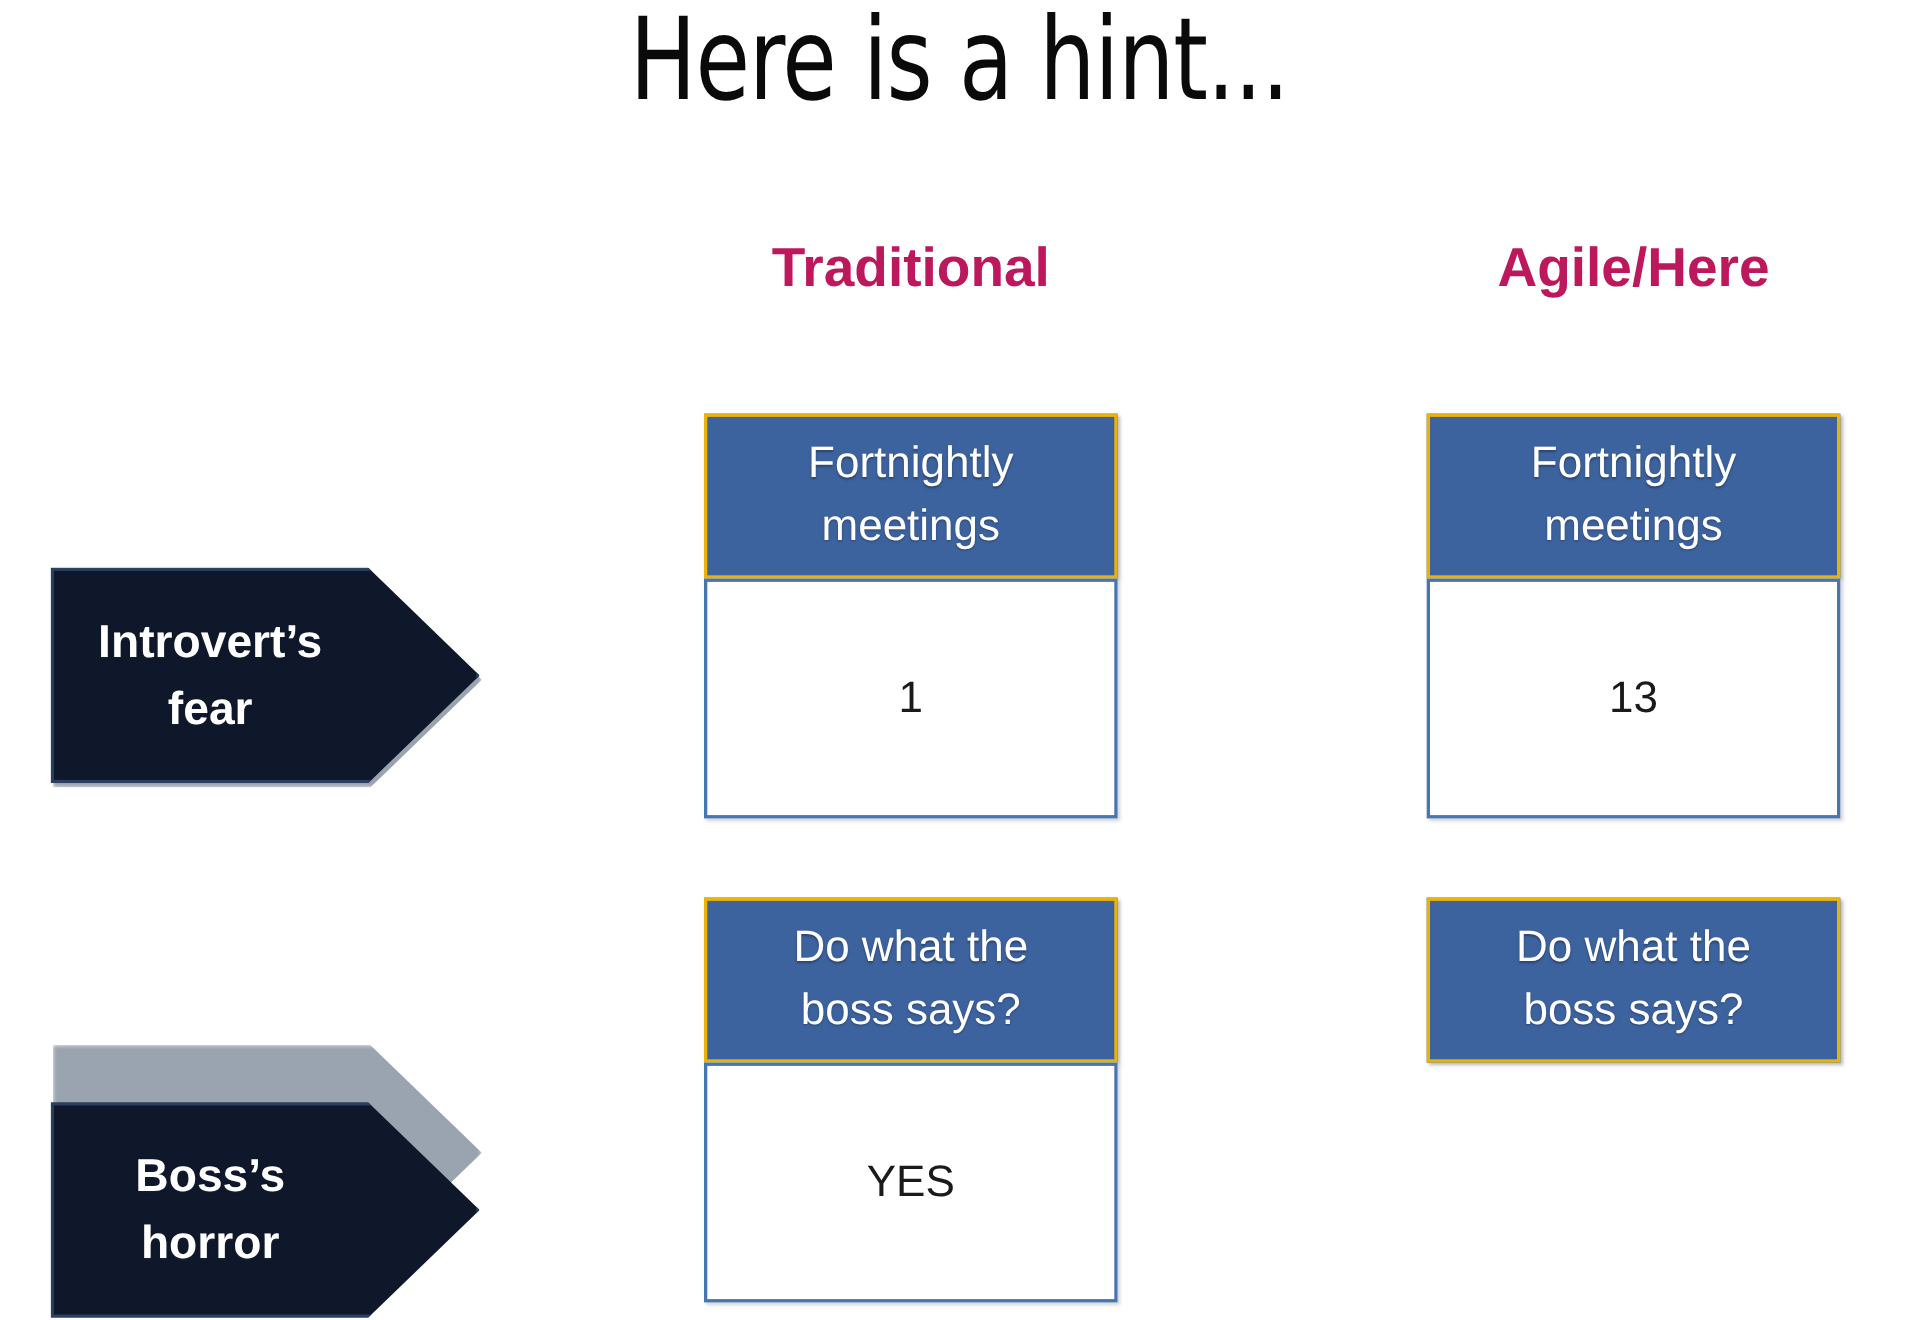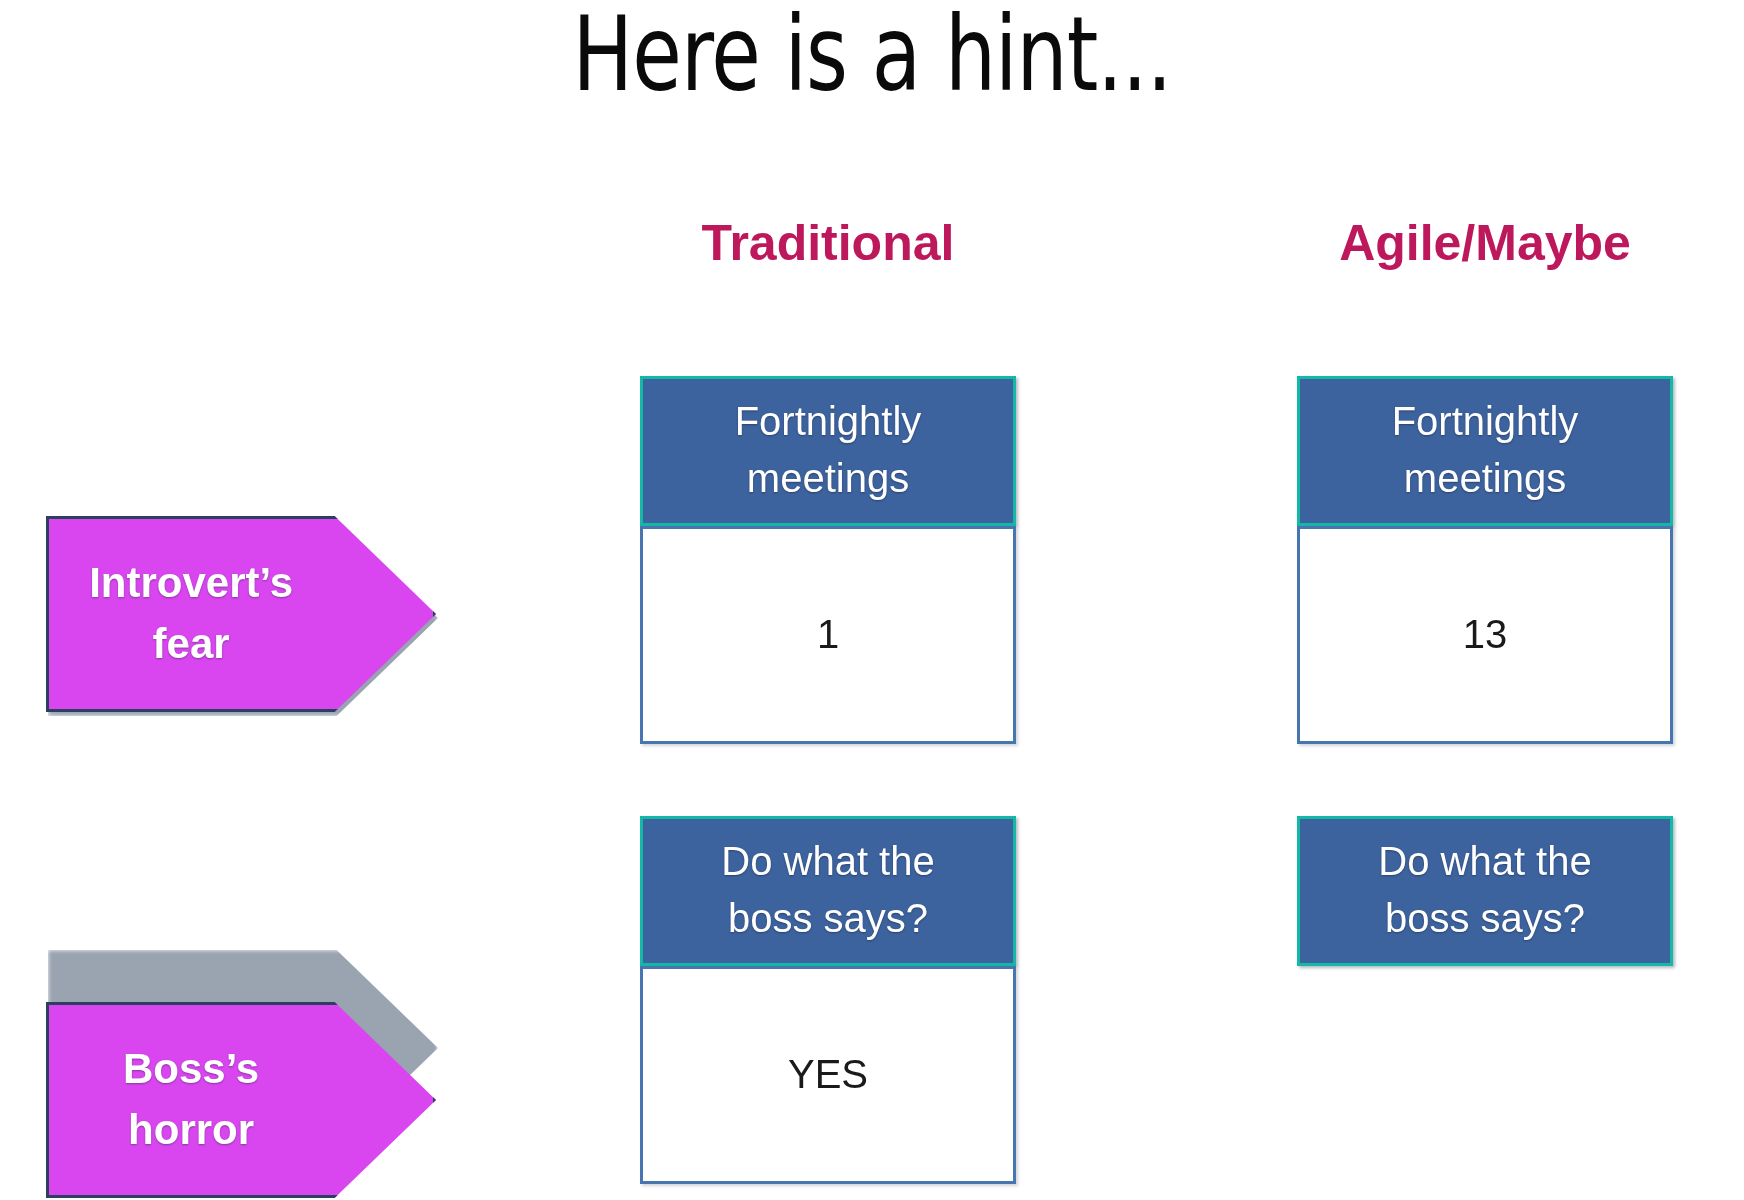--- a/index.html
+++ b/index.html
@@ -51,21 +51,21 @@
   }
   .col-heading.left  { left: 640px;  width: 376px; }
   .col-heading.right { left: 1297px; width: 376px; }
 
   
   .arrow {
     position: absolute;
     left: 46px;
     width: 390px;
     height: 196px;
-    background: #d946ef;
+    background: #0f172a;
     border: 3px solid #2B3F60;
     box-sizing: border-box;
     -webkit-clip-path: polygon(0 0, 74% 0, 100% 50%, 74% 100%, 0 100%);
             clip-path: polygon(0 0, 74% 0, 100% 50%, 74% 100%, 0 100%);
     display: flex;
     align-items: center;
     justify-content: center;
   }
   .arrow-shadow {
     position: absolute;
@@ -92,21 +92,21 @@
   #arrow-1-shadow { top: 520px; }
   #arrow-2 { top: 1002px; }
   #arrow-2-shadow { top: 950px; }
 
   
   .card { position: absolute; width: 376px; }
   .card-header {
     position: relative;
     box-sizing: border-box;
     background: #3D639F;
-    border: 3px solid #14b8a6;
+    border: 3px solid #eab308;
     color: #ffffff;
     font-size: 40px;
     font-weight: normal;
     line-height: 1.42;
     text-align: center;
     padding: 14px 10px 16px;
     text-shadow: 0 1px 2px rgba(25,35,55,.5);
     box-shadow: 2px 2px 3px rgba(120,128,140,.55);
   }
   .card-body {
@@ -134,21 +134,21 @@
   .row2 .card-body { height: 218px; }
 </style>
 </head>
 <body>
 
 <div id="slide">
 
   <div class="slide-title">Here is a hint...</div>
 
   <div class="col-heading left">Traditional</div>
-  <div class="col-heading right">Agile/Maybe</div>
+  <div class="col-heading right">Agile/Here</div>
 
   <div class="arrow-shadow" id="arrow-1-shadow"></div>
   <div class="arrow row1" id="arrow-1">
     <div class="arrow-label">
       <div>Introvert’s</div>
       <div>fear</div>
     </div>
   </div>
 
   <div class="card row1" id="card-trad-1">

